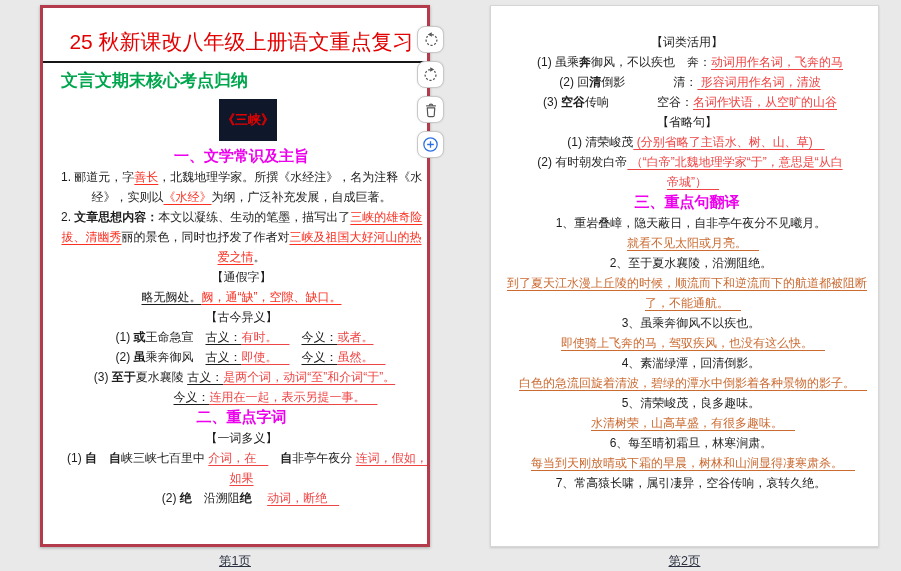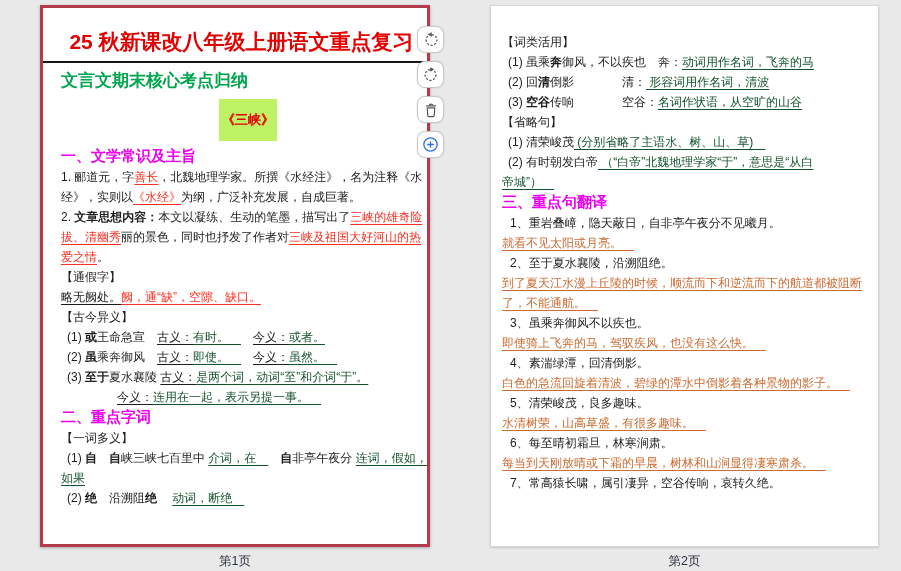--- a/index.html
+++ b/index.html
@@ -14,46 +14,46 @@
     border:3px solid #b43b4c;
     padding:8px 5px 0 18px;
     box-shadow:0 1px 3px rgba(0,0,0,.28);
   }
   #page2{
     left:490px;top:5px;width:389px;height:542px;
     border:1px solid #d6d6d6;
     padding:26px 6px 0 11px;
     box-shadow:0 1px 2px rgba(0,0,0,.15);
   }
-  .p1-title{color:#e30000;font-weight:bold;font-size:21px;line-height:26px;text-align:center;margin-top:13px;white-space:nowrap;}
+  .p1-title{color:#e30000;font-weight:normal;font-size:21px;line-height:26px;text-align:center;margin-top:13px;white-space:nowrap;}
   .p1-rule{height:2px;background:#161616;margin:6px -5px 7px -18px;}
   .p1-subtitle{color:#00a64d;font-weight:bold;font-size:17px;line-height:22px;}
   .badge-wrap{text-align:center;margin:7px 0 5px;}
-  .badge{display:inline-block;background:#bef264;color:#e30000;font-weight:bold;font-size:13px;line-height:16px;padding:13px 3px;margin-left:13px;}
-  .tl{white-space:nowrap;font-size:12px;line-height:20px;color:#1d1d1d;}
+  .badge{display:inline-block;background:#0f172a;color:#e30000;font-weight:bold;font-size:13px;line-height:16px;padding:13px 3px;margin-left:13px;}
+  .tl{white-space:nowrap;font-size:12px;line-height:20px;color:#1d1d1d;text-align:center;}
   .tl span{text-underline-offset:3px;text-decoration-thickness:1px;}
   .s-n{}
   .s-b{font-weight:bold;}
   .s-m{color:#ed00ed;font-weight:bold;font-size:15px;}
   .s-r{color:#fb2e20;text-decoration:underline;}
-  .s-g{color:#14532d;text-decoration:underline;}
+  .s-g{color:#ef4444;text-decoration:underline;}
   .s-o{color:#cb6a31;text-decoration:underline;}
   .s-u{text-decoration:underline;}
   .li{padding-left:6px;}
   .lin{padding-left:8px;}
   .li2{padding-left:56px;}
   .li3{padding-left:20px;}
   .toolbar{position:absolute;left:417px;top:26px;display:flex;flex-direction:column;gap:8px;z-index:5;}
   .tool-btn{
     width:27px;height:27px;background:#fff;border:1px solid #c8c8c8;border-radius:8px;
     display:flex;align-items:center;justify-content:center;padding:0;cursor:pointer;
     box-shadow:0 0 2px rgba(0,0,0,.12);
   }
   .tool-btn svg{display:block;}
-  .page-label{position:absolute;top:553px;font-size:12.5px;line-height:16px;color:#2b3140;text-align:center;}
+  .page-label{position:absolute;top:553px;font-size:12.5px;line-height:16px;color:#2b3140;text-align:center;text-decoration:underline;}
   #label1{left:40px;width:390px;}
   #label2{left:490px;width:389px;}
 </style>
 </head>
 <body>
 
 <div class="page" id="page1">
   <div class="p1-title">25 秋新课改八年级上册语文重点复习</div>
   <div class="p1-rule"></div>
   <div class="p1-subtitle">文言文期末核心考点归纳</div>

